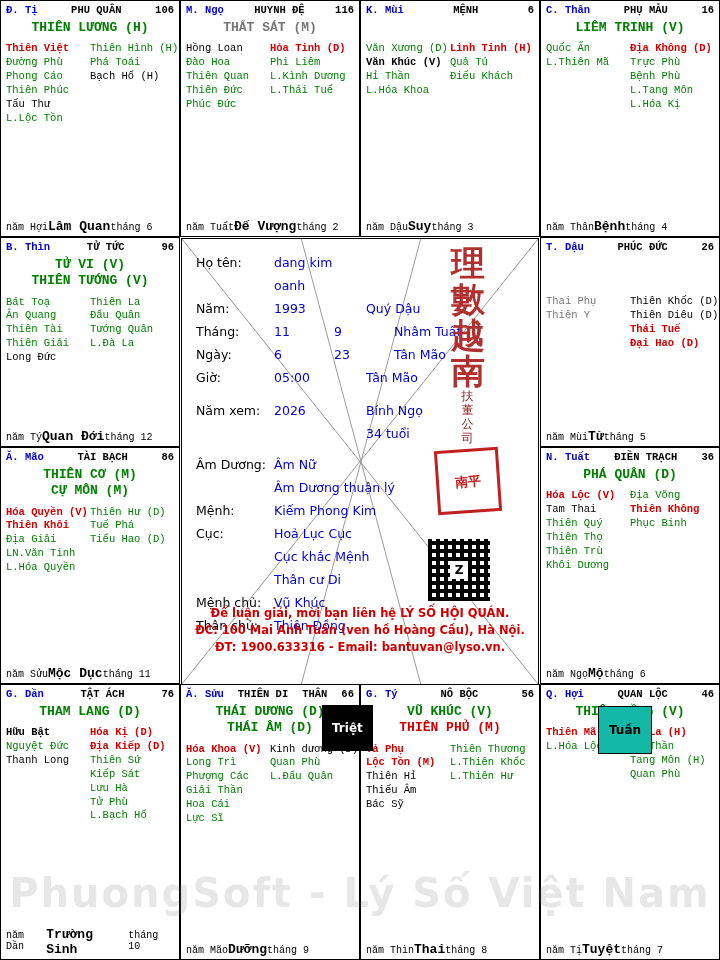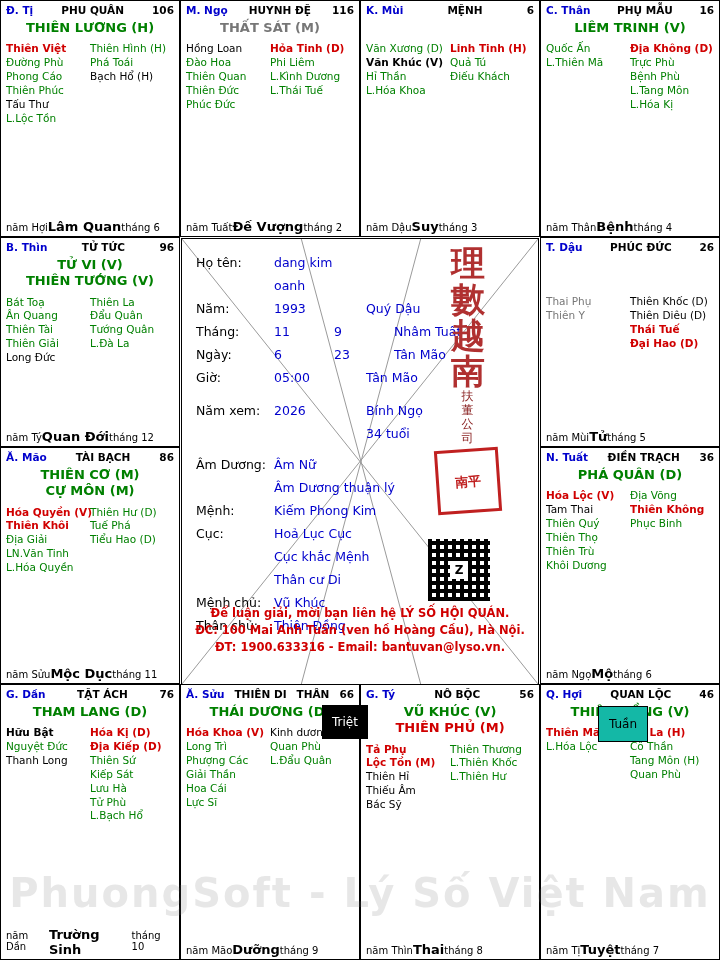--- a/index.html
+++ b/index.html
@@ -11,20 +11,21 @@
     color:#000;
     position:relative;
     overflow:hidden;
   }
   .chart{
     position:absolute;left:0;top:0;width:720px;height:724px;
     display:grid;
     grid-template-columns:180px 180px 180px 180px;
     grid-template-rows:237px 210px 237px 276px;
     box-sizing:border-box;
+    font-family:Liberation Mono, monospace;
   }
   .cell{
     position:relative;
     border:1px solid #000;
     box-sizing:border-box;
     overflow:hidden;
     padding:0;
   }
   .cell .hdr{
     display:flex;justify-content:space-between;align-items:baseline;
@@ -87,22 +88,22 @@
     background-blend-mode:multiply;
   }
   .qr-z{position:absolute;right:70px;top:322px;width:18px;height:18px;background:#fff;color:#000;
     font-size:12px;font-weight:bold;text-align:center;line-height:18px;}
   .contact{
     position:absolute;left:0;right:0;bottom:28px;text-align:center;
     color:#d00000;font-size:11.5px;line-height:17px;font-weight:bold;
   }
   .diag{position:absolute;left:0;top:0;width:100%;height:100%;pointer-events:none;}
   .tag{
-    position:absolute;background:#000;color:#fff;font-weight:normal;font-size:12px;
-    padding:10px 10px;z-index:5;
+    position:absolute;background:#000;color:#fff;font-weight:bold;font-size:12px;
+    padding:16px 10px;z-index:5;
   }
   .tag.trung{background:#14b8a6;color:#000;border:1px solid #000;}
   .watermark{
     position:absolute;left:0;top:870px;width:720px;text-align:center;
     font-size:40px;color:rgba(120,120,120,0.18);font-weight:bold;
     letter-spacing:2px;pointer-events:none;z-index:1;
   }
 </style>
 </head>
 <body>
@@ -387,20 +388,21 @@
 
   <div class="cell">
     <div class="hdr">
       <span class="branch">Ă. Sửu</span>
       <span class="palace">THIÊN DI</span>
       <span class="palace">THÂN</span>
       <span class="num">66</span>
     </div>
     <div class="mainstar">
       <span class="s2">THÁI DƯƠNG (D)</span>
+      <span class="s2">THÁI ÂM (D)</span>
     </div>
     <div class="cols">
       <div class="col">
         <div class="red">Hóa Khoa (V)</div>
         <div class="green">Long Trì</div>
         <div class="green">Phượng Các</div>
         <div class="green">Giải Thần</div>
         <div class="green">Hoa Cái</div>
         <div class="green">Lực Sĩ</div>
       </div>

